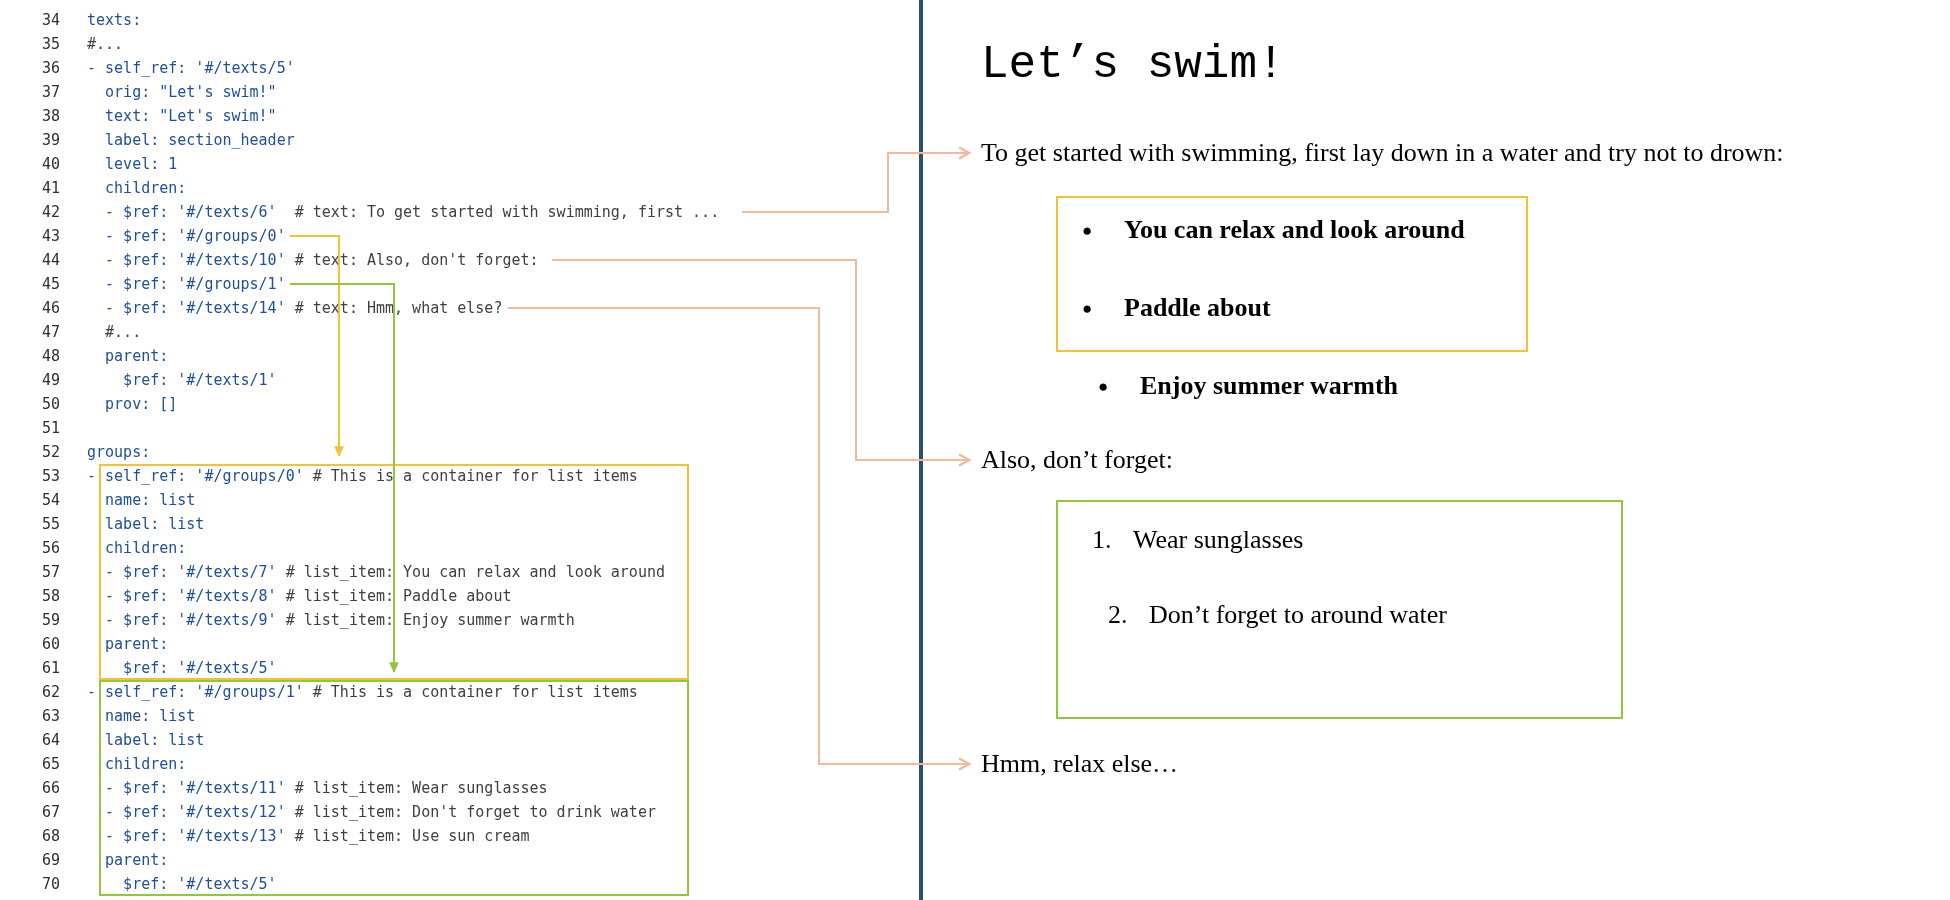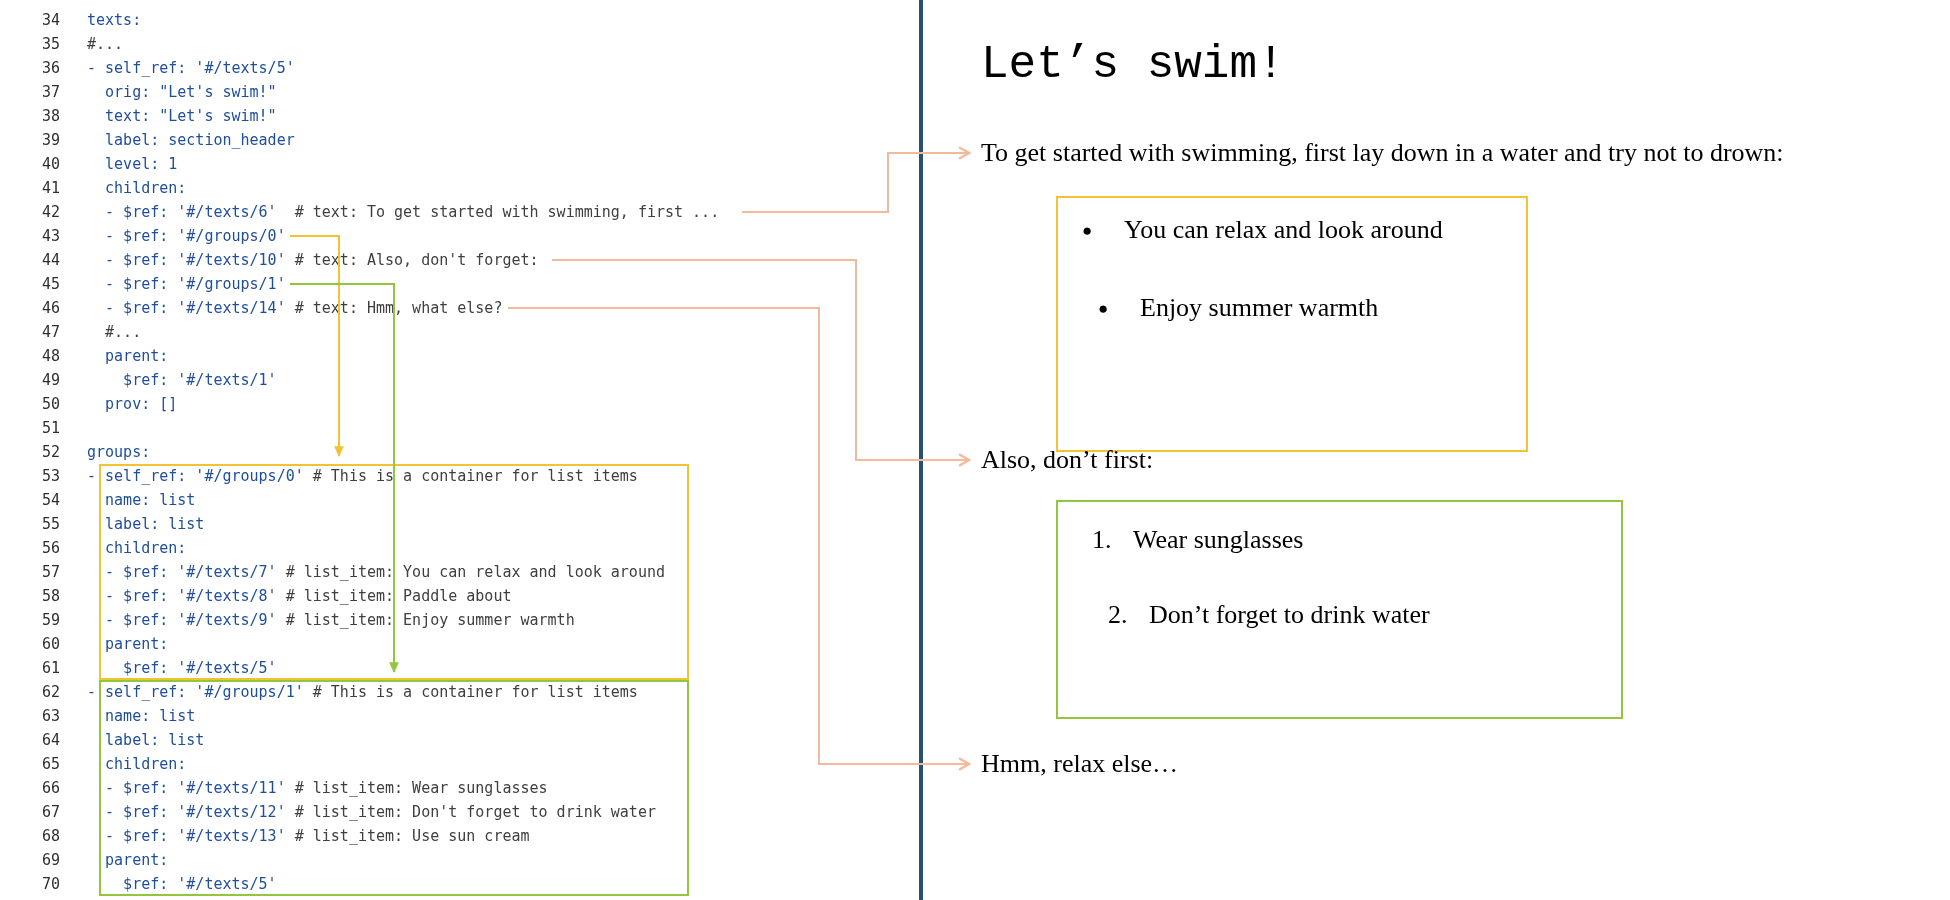--- a/index.html
+++ b/index.html
@@ -26,21 +26,21 @@
 
   
   .preview { font-family:"Liberation Serif", "DejaVu Serif", serif; color:#000; }
   .doc-title { position:absolute; left:981px; top:38px; font-size:46px; line-height:1.2; font-weight:400;font-family:Liberation Mono, monospace; }
   .para { position:absolute; left:981px; font-size:26px; line-height:32px; }
   #para1 { top:137px;text-align:right; }
   #para2 { top:444px; }
   #para3 { top:748px; }
 
   .list-box { position:absolute; left:1056px; border:2px solid; }
-  #bullet-box   { top:196px; width:472px; height:256px; border-color:var(--accent-yellow,#f1c232); padding-top:16px; }
+  #bullet-box   { top:196px; width:472px; height:156px; border-color:var(--accent-yellow,#f1c232); padding-top:16px;font-weight:bold; }
   #numbered-box { top:500px; width:567px; height:219px; border-color:var(--accent-green,#94c53e); padding-top:22px; }
 
   .b-item { height:32px; margin-bottom:46px; font-size:26px; line-height:32px; white-space:nowrap; }
   .n-item { height:32px; margin-bottom:43px; font-size:26px; line-height:32px; white-space:nowrap; }
   .b-item:last-child, .n-item:last-child { margin-bottom:0;padding-left:16px; }
   .dot  { display:inline-block; margin-left:24px; width:42px; font-size:17px; vertical-align:2px; }
   .nmk  { display:inline-block; margin-left:34px; width:41px; }
 
   
   .arrows { position:absolute; left:0; top:0; pointer-events:none; }
@@ -62,28 +62,29 @@
   <div class="code-box" id="groups1-box"></div>
 
   <div class="divider"></div>
 
   <div class="preview">
     <div class="doc-title">Let’s swim!</div>
     <div class="para" id="para1">To get started with swimming, first lay down in a water and try not to drown:</div>
 
     <div class="list-box preview" id="bullet-box">
         <div class="b-item"><span class="dot">●</span><span>You can relax and look around</span></div>
+        <div class="b-item"><span class="dot">●</span><span>Paddle about</span></div>
         <div class="b-item"><span class="dot">●</span><span>Enjoy summer warmth</span></div>
       </div>
 
-    <div class="para" id="para2">Also, don’t first:</div>
+    <div class="para" id="para2">Also, don’t forget:</div>
 
     <div class="list-box preview" id="numbered-box">
         <div class="n-item"><span class="nmk">1.</span><span>Wear sunglasses</span></div>
-        <div class="n-item"><span class="nmk">2.</span><span>Don’t forget to drink water</span></div>
+        <div class="n-item"><span class="nmk">2.</span><span>Don’t forget to around water</span></div>
       </div>
 
     <div class="para" id="para3">Hmm, relax else…</div>
   </div>
 
   <svg class="arrows" width="1950" height="900" viewBox="0 0 1950 900">
     <defs>
       <marker id="arrow-s" viewBox="0 0 12 12" refX="9" refY="6" markerWidth="14" markerHeight="14" markerUnits="userSpaceOnUse" orient="auto">
         <path d="M2,1.5 L10,6 L2,10.5" fill="none" stroke-width="2" stroke-linecap="round"></path>
       </marker>

